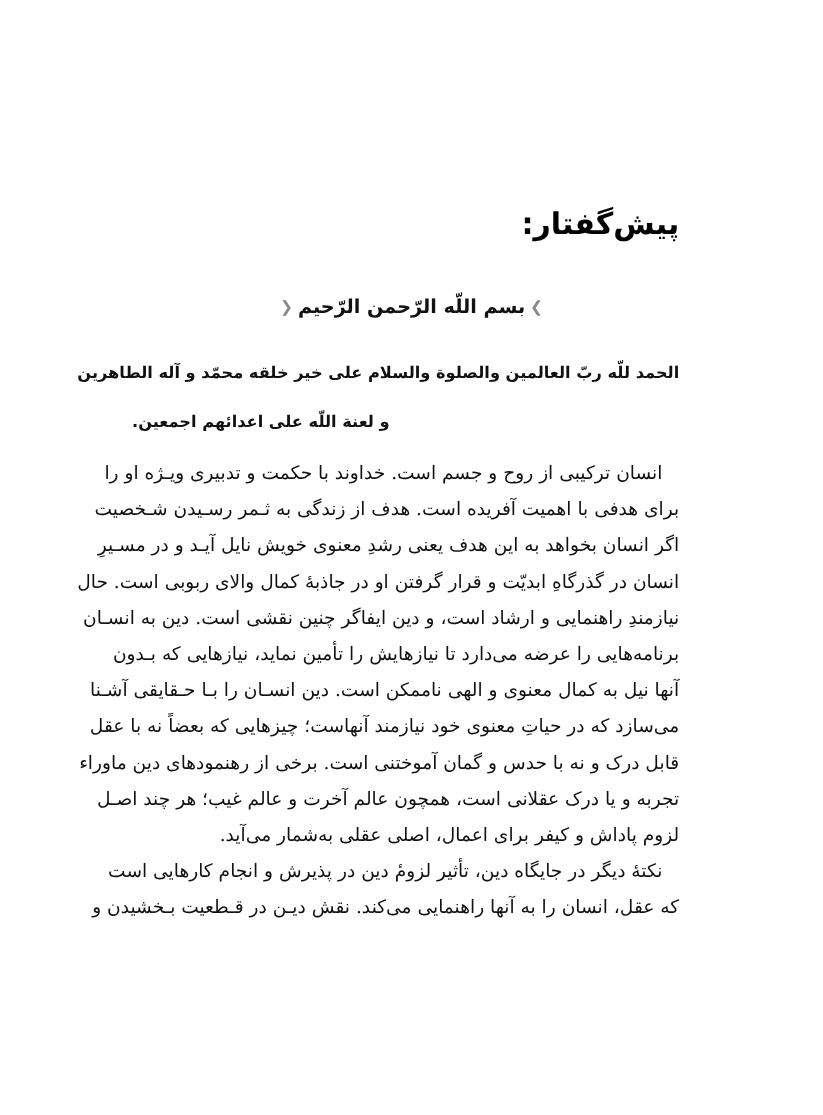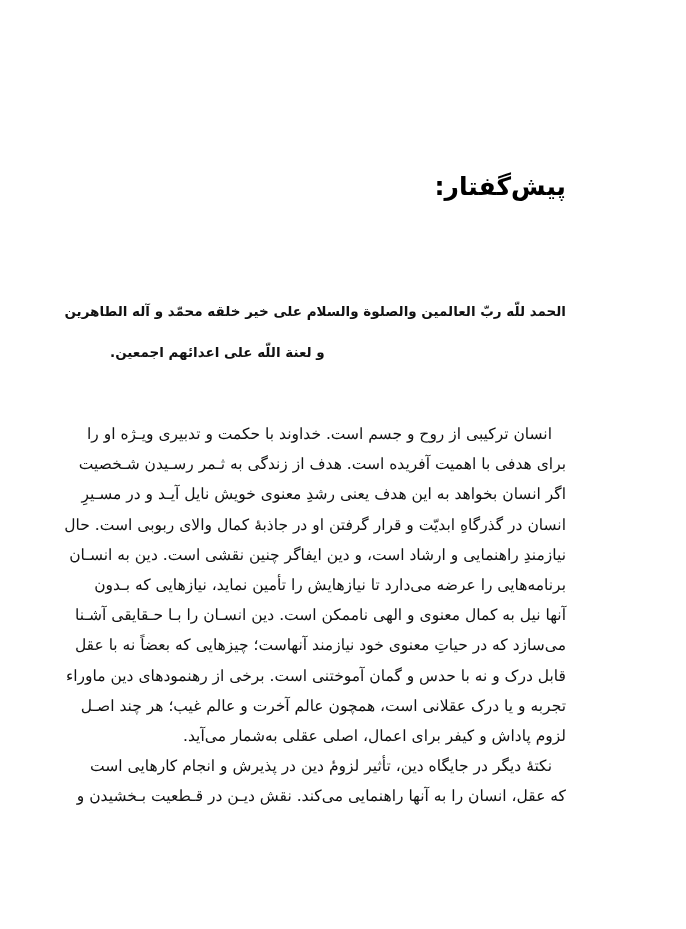--- a/index.html
+++ b/index.html
@@ -61,21 +61,20 @@
       font-size: 13.5px;
       white-space: nowrap;
     }
     .inv1 { top: 299px; line-height: 24px; }
     .inv2 { top: 340px; line-height: 24px; }
     .body-text {
       position: absolute;
       top: 379px;
       left: 110px;
       right: 120px;
-      margin-top: 40px;
     }
     .line {
       height: 30.2px;
       line-height: 30px;
       font-family: "DejaVu Serif", serif;
       font-size: 15.5px;
       text-align: justify;
       text-align-last: justify;
       white-space: nowrap;
       overflow: visible;
@@ -87,20 +86,23 @@
       padding-right: 14px;
     }
   </style>
 </head>
 <body>
 
 <div class="page">
 
   <div class="heading">پیش‌گفتار:</div>
 
+  <div class="bismillah">
+    <span class="orn">❯</span><span>بسم اللّه الرّحمن الرّحیم</span><span class="orn">❮</span>
+  </div>
 
   <div class="invocation inv1">الحمد للّه ربّ العالمین والصلوة والسلام علی خیر خلقه محمّد و آله الطاهرین</div>
   <div class="invocation inv2">و لعنة اللّه علی اعدائهم اجمعین.</div>
 
   <div class="body-text">
     <div>
       <div class="line indent">انسان ترکیبی از روح و جسم است. خداوند با حکمت و تدبیری ویـژه او را</div>
       <div class="line">برای هدفی با اهمیت آفریده است. هدف از زندگی به ثـمر رسـیدن شـخصیت</div>
       <div class="line">اگر انسان بخواهد به این هدف یعنی رشدِ معنوی خویش نایل آیـد و در مسـیرِ</div>
       <div class="line">انسان در گذرگاهِ ابدیّت و قرار گرفتن او در جاذبهٔ کمال والای ربوبی است. حال</div>

